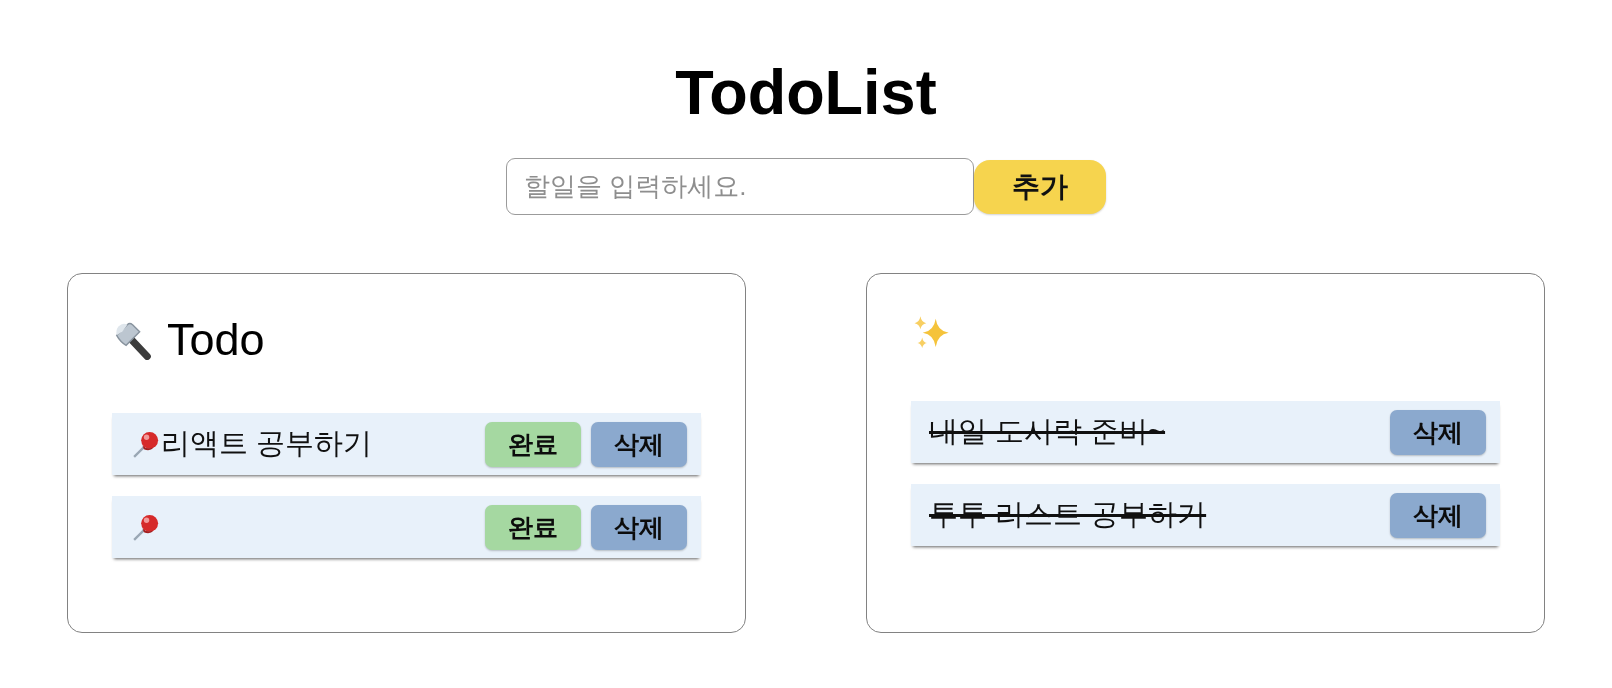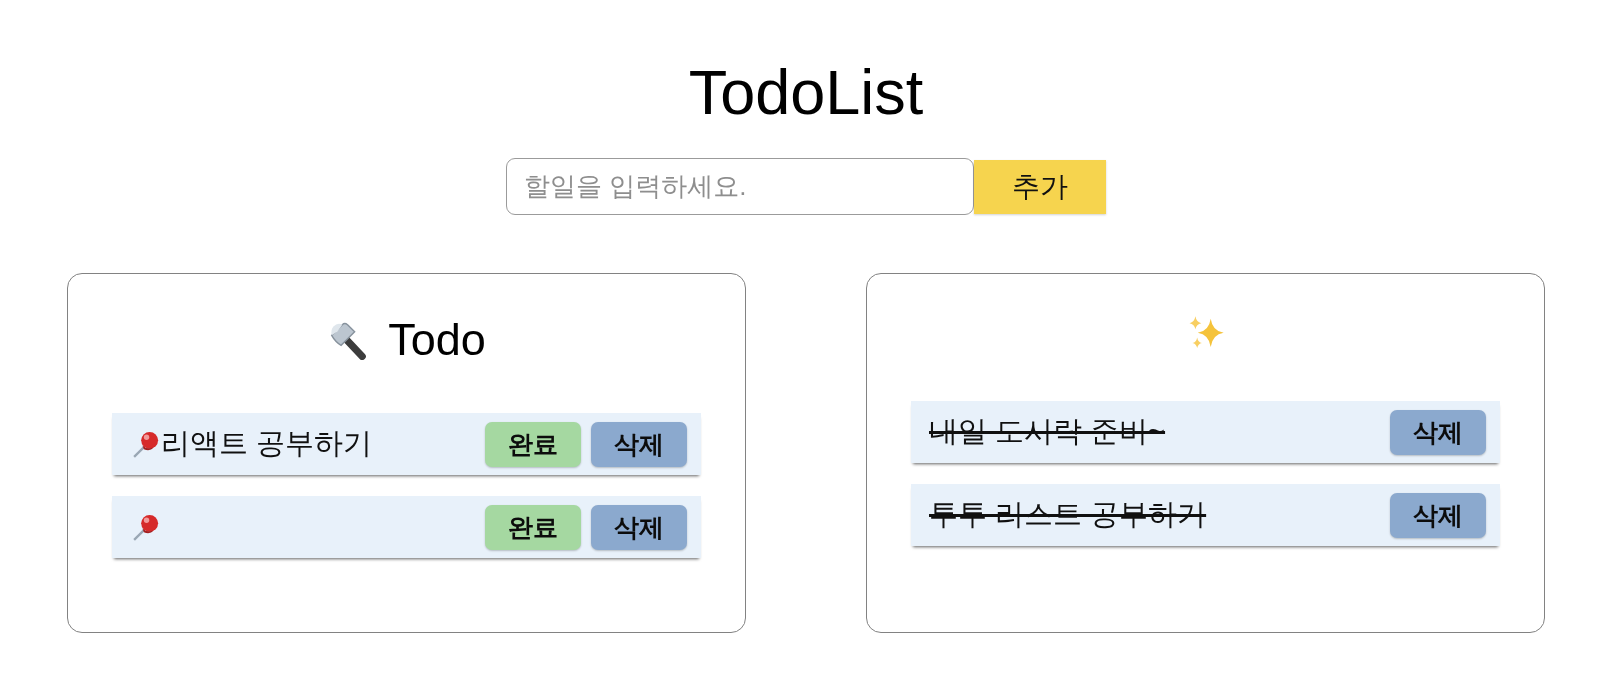--- a/index.html
+++ b/index.html
@@ -7,34 +7,34 @@
     --complete:#A5D8A1;
     --delete:#8BA9CE;
     --rowbg:#E8F1FA;
     --panelborder:#828282;
   }
   *{box-sizing:border-box;}
   html,body{margin:0;padding:0;background:#fff;color:#111;
     font-family:"Liberation Sans","DejaVu Sans",sans-serif;}
   .app{width:1478px;margin:0 auto;padding-top:56px;}
 
-  .title{margin:0 0 30px;text-align:center;font-size:63px;font-weight:400;color:#000;}
+  .title{margin:0 0 30px;text-align:center;font-size:63px;font-weight:700;color:#000;}
 
   .composer{display:flex;justify-content:center;align-items:center;margin-bottom:58px;}
   .todo-input{width:468px;height:57px;border:1.6px solid #9b9b9b;border-radius:9px;
     padding:0 17px;font-size:26px;color:#333;font-family:inherit;outline:none;}
   .todo-input::placeholder{color:#8e8e8e;}
-  .add-btn{width:132px;height:54px;background:var(--add);border:none;border-radius:0;
-    font-size:28px;font-weight:400;font-family:inherit;color:#111;cursor:pointer;
+  .add-btn{width:132px;height:54px;background:var(--add);border:none;border-radius:16px;
+    font-size:28px;font-weight:700;font-family:inherit;color:#111;cursor:pointer;
     box-shadow:0 1px 2px rgba(0,0,0,0.18);}
 
   .panels{display:flex;gap:120px;padding-bottom:38px;}
   .panel{flex:1;height:360px;border:1.6px solid var(--panelborder);border-radius:15px;
     padding:0 44px;background:#fff;}
-  .panel-title{display:flex;justify-content:center;align-items:center;gap:21px;
+  .panel-title{display:flex;justify-content:flex-start;align-items:center;gap:15px;
     margin:40px 0 47px;font-size:45px;font-weight:500;color:#000;}
   .panel-title .hicon{display:inline-flex;align-items:center;}
 
   .item{display:flex;align-items:center;height:62px;background:var(--rowbg);
     padding:0 14px 0 18px;margin-bottom:21px;
     box-shadow:0 3px 3px -2px rgba(0,0,0,0.62);}
   .item-text{flex:1;display:flex;align-items:center;font-size:29px;color:#101010;
     white-space:nowrap;overflow:hidden;}
   .item-text .pin{display:inline-flex;align-items:center;flex:0 0 auto;}
   .done-text{flex:1;font-size:29px;color:#101010;text-decoration:line-through;

